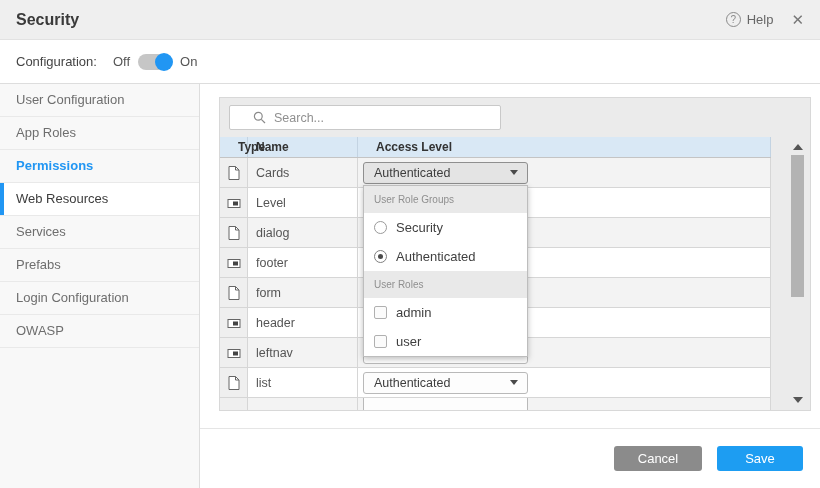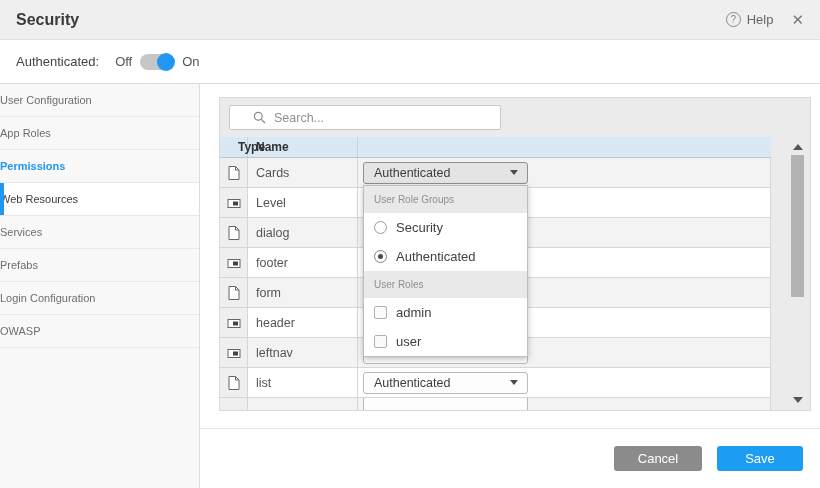--- a/index.html
+++ b/index.html
@@ -38,21 +38,21 @@
   .auth-label{margin-right:16px;}
   .toggle-side-label{color:#555;}
   .toggle{width:34px;height:16px;background:#c6c6c6;border-radius:8px;margin:0 8px;position:relative;cursor:pointer;}
   .toggle-knob{position:absolute;right:-1px;top:-1px;width:18px;height:18px;border-radius:50%;background:var(--accent);}
   
   .sidebar{
     position:absolute;left:0;top:84px;bottom:0;width:200px;background:#f8f8f8;
     border-right:1px solid #ddd;box-sizing:border-box;
   }
   .sidebar-item{
-    height:32px;line-height:32px;padding-left:0;font-size:11px;color:#6e6e6e;
+    height:32px;line-height:32px;padding-left:16px;font-size:13px;color:#6e6e6e;
     border-bottom:1px solid #e9e9e9;cursor:pointer;position:relative;
   }
   .sidebar-item.highlighted{color:var(--accent);font-weight:bold;}
   .sidebar-item.selected{background:#fff;color:#3c3c3c;}
   .sidebar-item.selected::before{
     content:"";position:absolute;left:0;top:0;bottom:0;width:4px;background:var(--accent);
   }
   
   .main{position:absolute;left:200px;top:84px;right:0;bottom:0;background:#fff;}
   .grid{
@@ -131,21 +131,21 @@
     <div class="topbar-right">
       <div class="help-button">
         <span class="help-icon">?</span>
         <span>Help</span>
       </div>
       <div class="close-button">✕</div>
     </div>
   </div>
 
   <div class="auth-row">
-    <span class="auth-label">Authenticated:</span>
+    <span class="auth-label">Configuration:</span>
     <span class="toggle-side-label">Off</span>
     <span class="toggle">
       <span class="toggle-knob"></span>
     </span>
     <span class="toggle-side-label">On</span>
   </div>
 
   <div class="sidebar">
     <div class="sidebar-item"><span>User Configuration</span></div>
     <div class="sidebar-item"><span>App Roles</span></div>
@@ -170,20 +170,21 @@
           <input class="search-input" type="text" placeholder="Search..." style="">
         </div>
       </div>
 
       <div class="grid-body">
         <div class="rtable">
 
           <div class="thead">
             <div class="th th-type">Type</div>
             <div class="th th-name">Name</div>
+            <div class="th th-access">Access Level</div>
           </div>
 
           <div class="trow odd open-row">
             <div class="td td-type">
               <svg width="12" height="14" viewBox="0 0 12 14">
                   <path d="M1 .5 H7.5 L11 4 V13.5 H1 Z" fill="#fff" stroke="#666"></path>
                   <path d="M7.5 .5 V4 H11" fill="none" stroke="#666"></path>
                 </svg>
             </div>
             <div class="td td-name">Cards</div>

